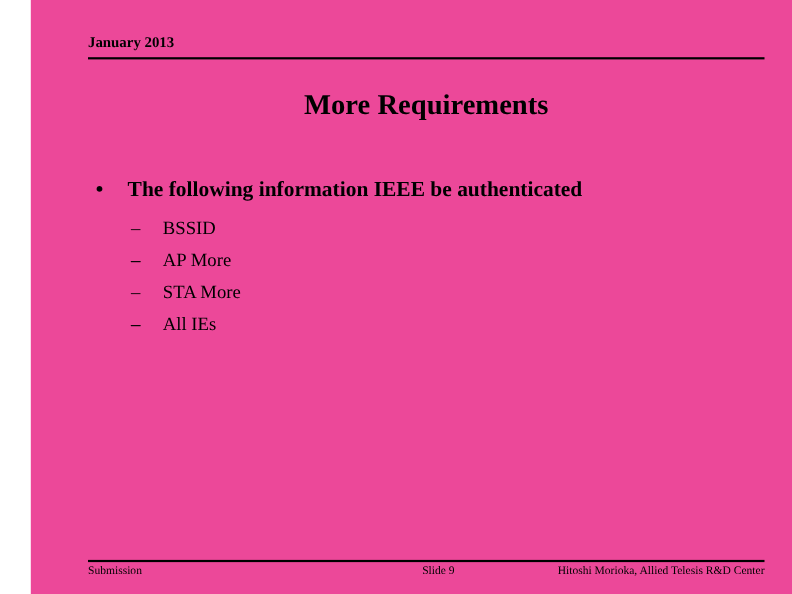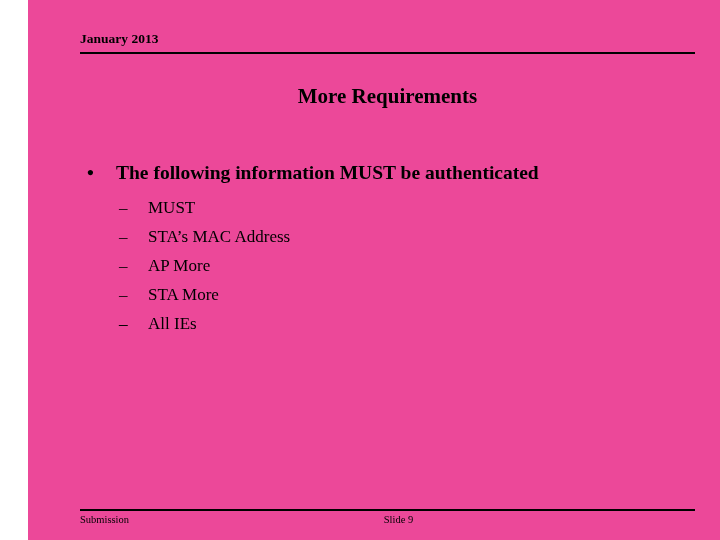--- a/index.html
+++ b/index.html
@@ -50,21 +50,21 @@
     margin-right: 0px;
   }
 
   
   .title {
     position: absolute;
     left: 52px;
     top: 80px;
     width: 615px;
     text-align: center;
-    font-size: 21px;
+    font-size: 26px;
     font-weight: bold;
     line-height: 32px;
     white-space: nowrap;
   }
 
   
   .body-block {
     position: absolute;
     left: 52px;
     top: 160px;
@@ -146,33 +146,32 @@
   <div class="header">
     <div class="header-left">January 2013</div>
   </div>
 
   <div class="title">More Requirements</div>
 
   <div class="body-block">
 
     <div class="bullet-l1">
       <span class="marker">•</span>
-      <span>The following information MUST be authenticated</span>
+      <span>The following information IEEE be authenticated</span>
     </div>
 
     <div class="sublist">
 
       <div class="bullet-l2">
         <span class="marker">–</span>
-        <span>MUST</span>
-      </div>
-
-      <div class="bullet-l2">
-        <span class="marker">–</span>
-        <span>STA’s MAC Address</span>
+        <span>BSSID</span>
+      </div>
+
+      <div class="bullet-l2">
+        <span class="marker">–</span>
       </div>
 
       <div class="bullet-l2">
         <span class="marker">–</span>
         <span>AP More</span>
       </div>
 
       <div class="bullet-l2">
         <span class="marker">–</span>
         <span>STA More</span>
@@ -187,16 +186,17 @@
         <span>All IEs</span>
       </div>
 
     </div>
   </div>
 
   <div class="footer">
     <div class="footer-inner">
       <div class="footer-left">Submission</div>
       <div class="footer-center">Slide 9</div>
+      <div class="footer-right">Hitoshi Morioka, Allied Telesis R&amp;D Center</div>
     </div>
   </div>
 
 </div>
 
 </body></html>

